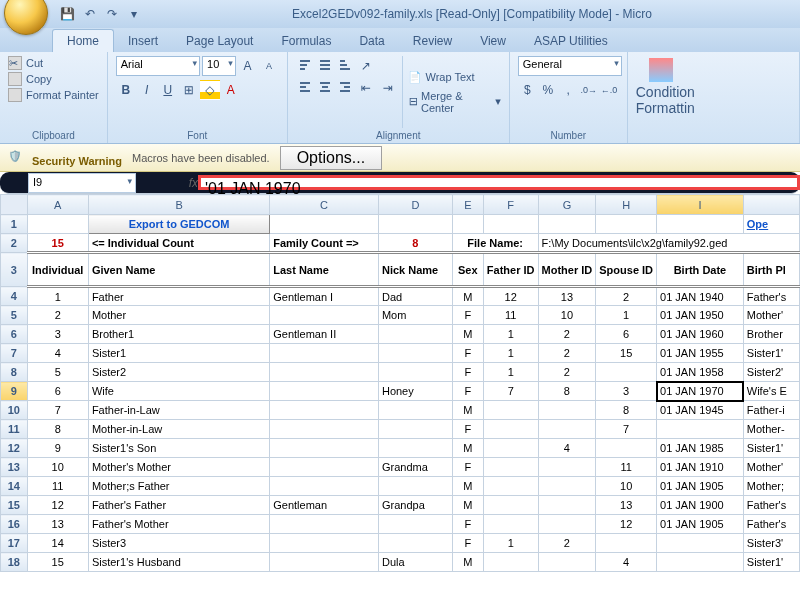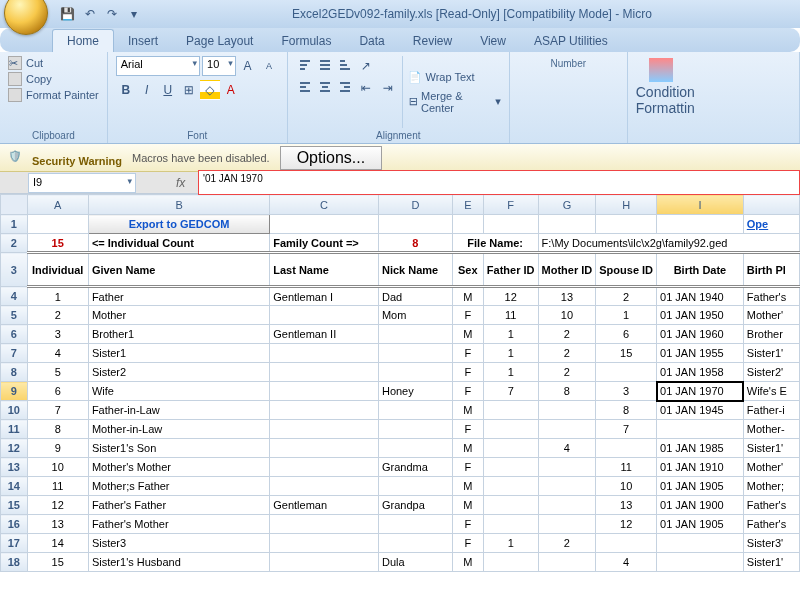--- a/index.html
+++ b/index.html
@@ -6,21 +6,21 @@
 body { background: #fff; overflow: hidden; width: 800px; height: 600px; }
 
 
 .title-bar { height: 28px; background: linear-gradient(#d6e6f7, #bcd4ed); display: flex; align-items: center; font-size: 12px; color: #3b5a82; }
 .orb { width: 44px; height: 44px; background: radial-gradient(circle at 35% 30%, #fff6b8, #f7c84a 45%, #b87e12 80%); border-radius: 50%; margin: -2px 4px 0 4px; border: 1px solid #9a7518; position: relative; z-index: 10; box-shadow: 0 1px 3px rgba(0,0,0,0.3); }
 .qat { display: flex; gap: 2px; margin-left: 6px; }
 .qat-btn { width: 20px; height: 20px; display: flex; align-items: center; justify-content: center; font-size: 12px; }
 .title-text { flex: 1; text-align: center; color: #3a5d87; font-size: 12px; }
 
 
-.tabs { height: 24px; background: linear-gradient(#cde0f3, #bcd4ed); display: flex; align-items: flex-end; padding-left: 52px; border-radius: 10px; }
+.tabs { height: 24px; background: linear-gradient(#cde0f3, #bcd4ed); display: flex; align-items: flex-end; padding-left: 52px; }
 .tab { padding: 4px 14px; font-size: 12px; color: #3b5a82; cursor: pointer; }
 .tab.active { background: #e8f1fb; border: 1px solid #9ebddc; border-bottom: none; border-radius: 3px 3px 0 0; color: #3b5a82; font-weight: 500; }
 
 
 .ribbon { height: 92px; background: linear-gradient(#e8f1fb, #d1e3f5); border-bottom: 1px solid #9ebddc; display: flex; }
 .group { border-right: 1px solid #b8d0e8; padding: 4px 8px 2px; display: flex; flex-direction: column; justify-content: space-between; }
 .group-body { display: flex; gap: 4px; flex: 1; }
 .group-label { font-size: 10px; text-align: center; color: #4a6a90; padding-top: 2px; }
 
 
@@ -50,25 +50,25 @@
 .text-btn { font-size: 11px; color: #3b5a82; display: flex; align-items: center; gap: 3px; }
 
 
 .security { height: 28px; background: linear-gradient(#fefcf0, #f4edc7); border-bottom: 1px solid #d4c882; display: flex; align-items: center; padding: 0 8px; font-size: 11px; gap: 10px; }
 .security .shield { width: 14px; height: 16px; }
 .sec-title { color: #7a5c00; font-weight: bold; margin-top: 7px; }
 .sec-msg { color: #555; }
 .options-btn { background: linear-gradient(#fefefe, #e8e8e8); border: 1px solid #a0a0a0; padding: 2px 16px; font-size: 16px; }
 
 
-.formula-row { height: 22px; display: flex; align-items: center; border-bottom: 1px solid #c0cddb; background: #e5e5e5; }
+.formula-row { height: 22px; display: flex; align-items: center; border-bottom: 1px solid #c0cddb; background: #0f172a; border-radius: 9px; }
 .name-box { width: 108px; height: 20px; border: 1px solid #b8cde3; background: #fff; margin-left: 28px; font-size: 11px; padding: 2px 4px; position: relative; }
 .name-box::after { content: "▾"; position: absolute; right: 3px; top: 2px; font-size: 9px; color: #4a6a90; }
-.fx-icon { width: 22px; text-align: left; font-style: italic; font-size: 12px; color: #666; margin-left: 40px; }
-.formula-input { flex: 1; height: 25px; border: 1px solid #ef4444; background: #fff; font-size: 10px; padding: 2px 4px; }
+.fx-icon { width: 22px; text-align: right; font-style: italic; font-size: 12px; color: #666; margin-left: 40px; }
+.formula-input { flex: 1; height: 15px; border: 3px solid #ef4444; background: #fff; font-size: 16px; padding: 2px 4px; }
 
 
 .sheet { overflow: hidden; }
 .grid { border-collapse: collapse; font-size: 11px; }
 .grid th, .grid td { border: 1px solid #c5d2e0; height: 19px; padding: 0 3px; white-space: nowrap; text-align: left; }
 .grid .colhdr { background: linear-gradient(#f4f8fc, #dde8f4); text-align: center; color: #3b5a82; font-weight: normal; height: 20px; }
 .grid .colhdr.sel { background: linear-gradient(#fde9a8, #f9d36a); }
 .grid .rowhdr { background: linear-gradient(#f4f8fc, #dde8f4); text-align: center; color: #3b5a82; width: 28px; }
 .grid .rowhdr.sel { background: linear-gradient(#fde9a8, #f9d36a); }
 .grid .corner { background: #e4ecf6; width: 28px; }
@@ -211,20 +211,30 @@
             <span>📄</span>
             <span>Wrap Text</span>
           </div>
         <div class="text-btn"><span>⊟</span><span>Merge &amp; Center</span> ▾</div>
       </div>
     </div>
     <div class="group-label">Alignment</div>
   </div>
 
   <div class="group" style="width:118px">
+    <div>
+      <div class="combo" style="width:104px">General</div>
+      <div class="font-bot">
+        <div class="ribbon-btn">$</div>
+        <div class="ribbon-btn">%</div>
+        <div class="ribbon-btn">,</div>
+        <div class="ribbon-btn" style="font-size:9px">.0→</div>
+        <div class="ribbon-btn" style="font-size:9px">←.0</div>
+      </div>
+    </div>
     <div class="group-label">Number</div>
   </div>
 
   <div class="group" style="flex:1">
     <div class="group-body">
       <div style="text-align:right;font-size:14px;color:#3b5a82;width:50px">
         <div style="width:24px;height:24px;background:linear-gradient(#f88,#8cf);margin:2px auto"></div>
         <span>Condition Formattin</span>
       </div>
     </div>

